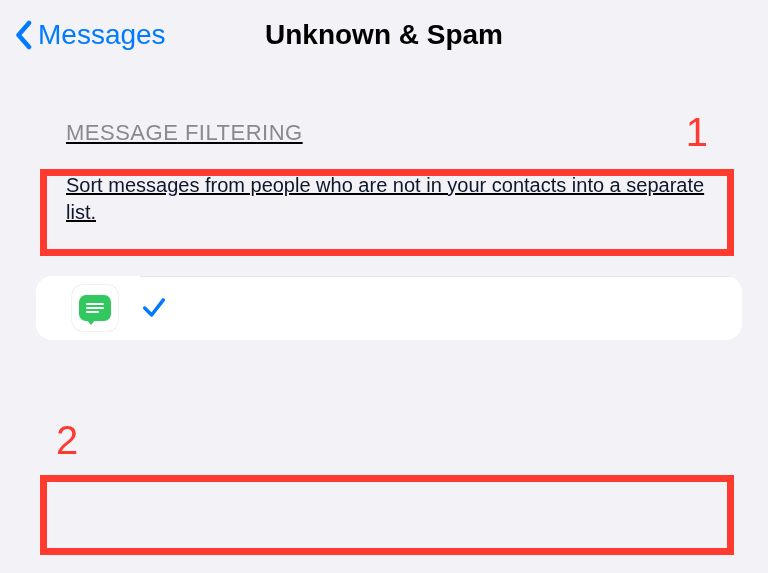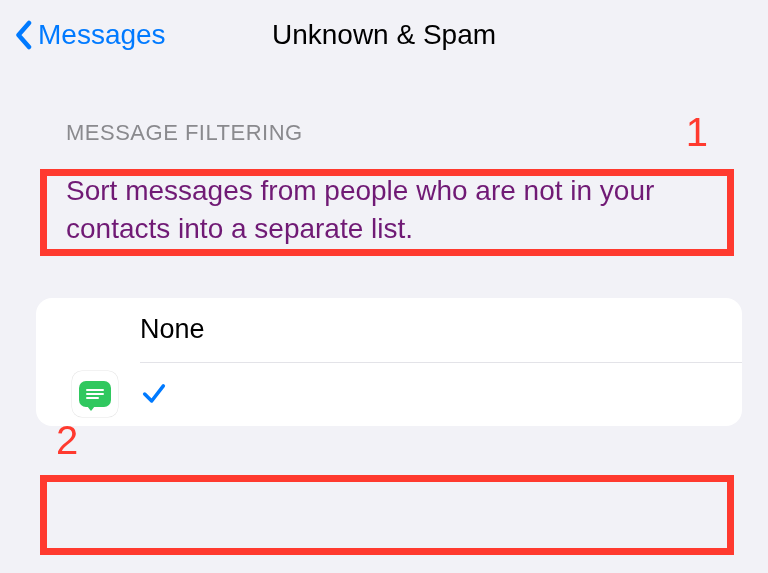--- a/index.html
+++ b/index.html
@@ -29,37 +29,38 @@
     .back-chevron {
       width: 18px;
       height: 30px;
       margin-right: 6px;
     }
     .title {
       position: absolute;
       left: 50%;
       transform: translateX(-50%);
       font-size: 28px;
-      font-weight: 400;
+      font-weight: 700;
       color: #000;
     }
     .content {
       padding: 50px 26px 0 36px;
+      text-decoration: underline;
     }
     .section-header {
       font-size: 22px;
       color: #8a8a8e;
       letter-spacing: 0.5px;
       padding: 0 30px 12px 30px;
       text-transform: uppercase;
       position: relative;
     }
     .section-footer {
-      font-size: 28px;
-      color: #701a75;
+      font-size: 20px;
+      color: #0f172a;
       padding: 14px 30px 0 30px;
       line-height: 1.35;
     }
     .cell-group {
       background: #fff;
       border-radius: 16px;
       overflow: hidden;
       position: relative;
     }
     .cell {
@@ -184,23 +185,20 @@
     <div class="title">Unknown &amp; Spam</div>
   </div>
 
   <div class="content">
     <div class="section-header">MESSAGE FILTERING</div>
     <div class="section-footer">Sort messages from people who are not in your contacts into a separate list.</div>
 
     <div class="section-gap"></div>
 
     <div class="cell-group">
-      <div class="cell cell-left-inset">
-        <div class="cell-label">None</div>
-      </div>
       <div class="cell cell-left-inset" style="position:relative;">
         <div class="separator"></div>
         <div class="cell-icon">
           <div class="sms-icon-bubble">
             <div class="sms-lines">
                 <span></span>
                 <span></span>
                 <span></span>
               </div>
           </div>

